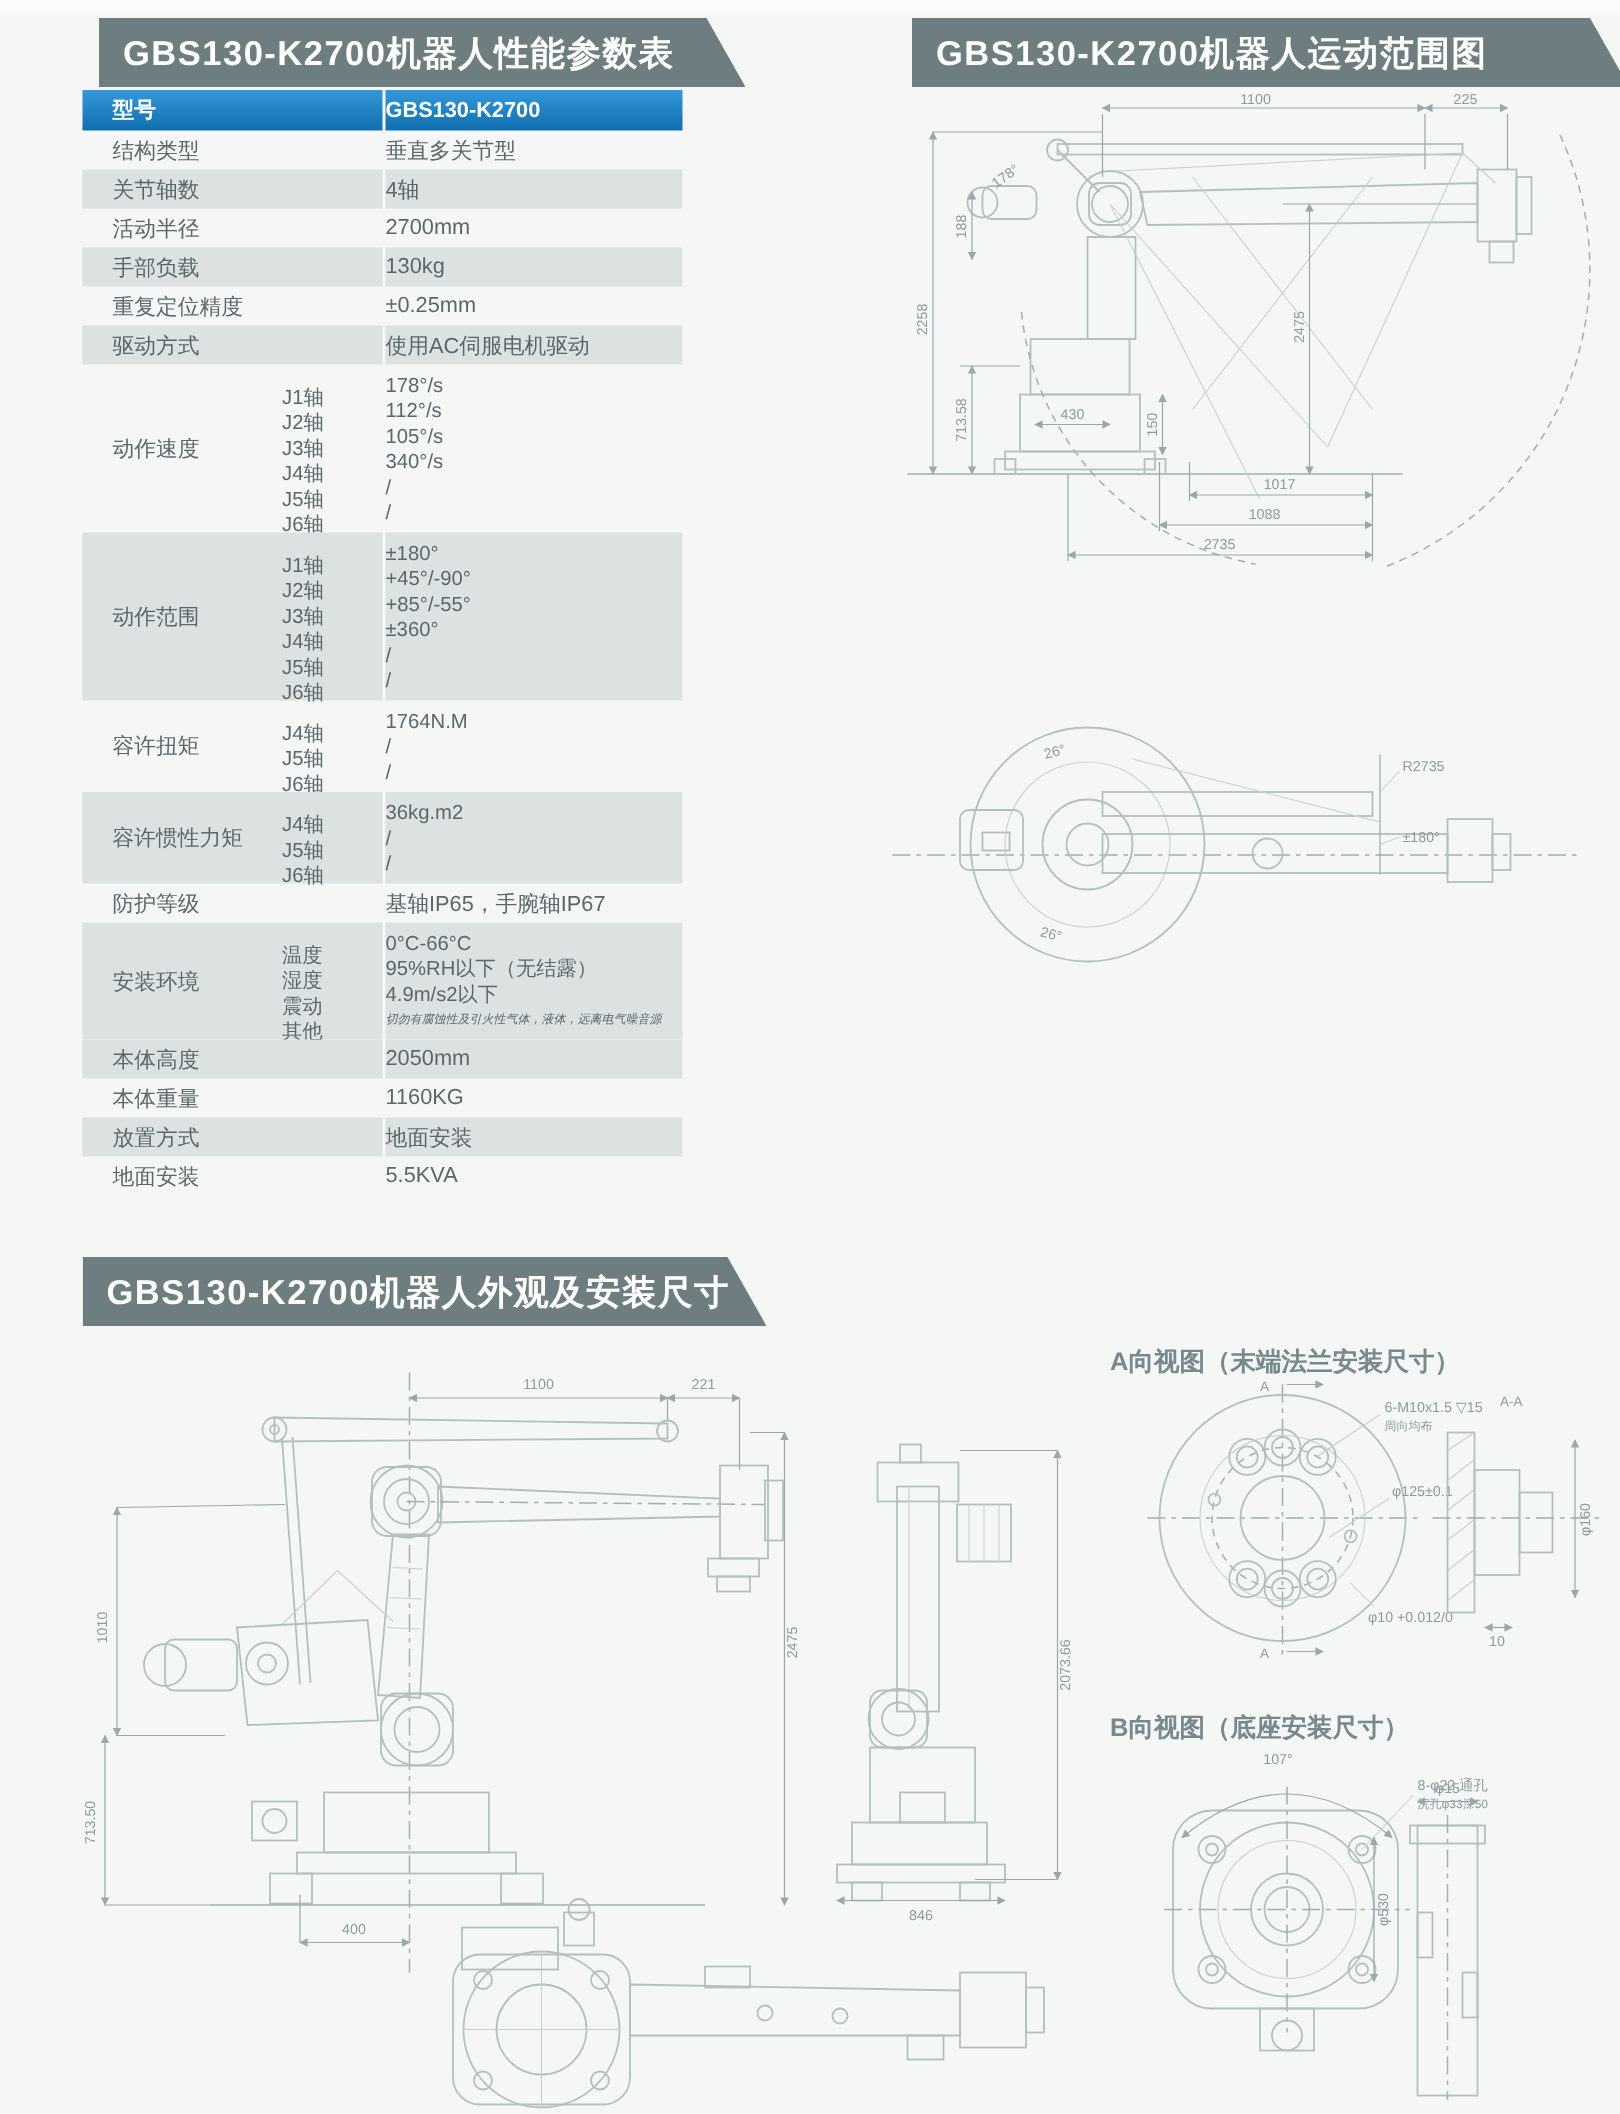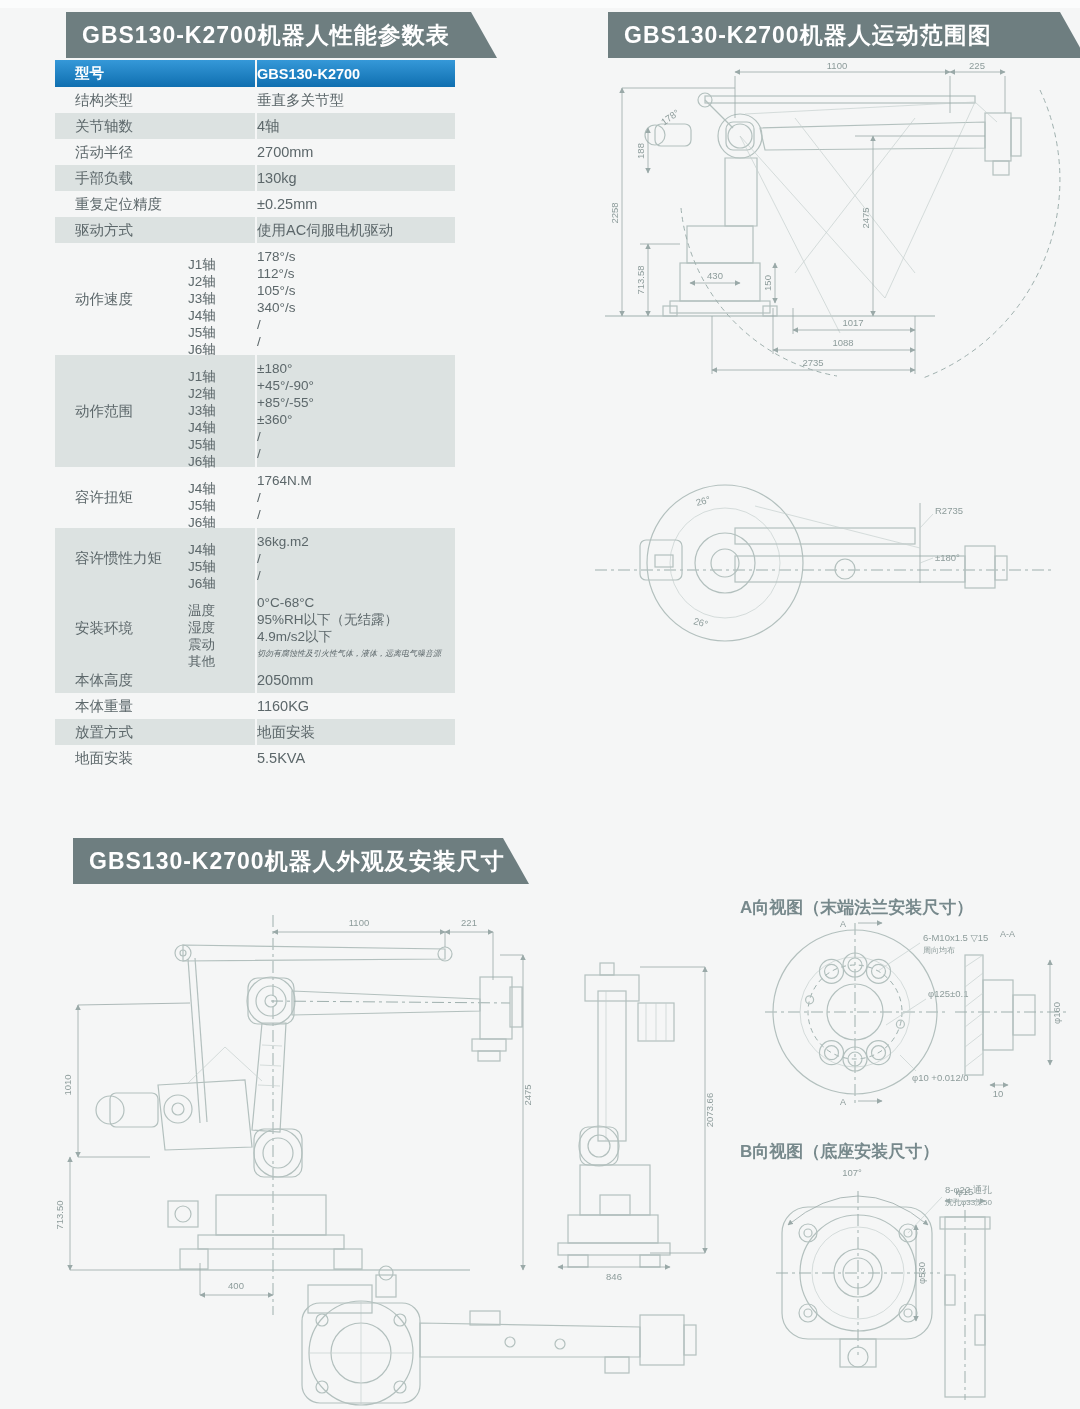--- a/index.html
+++ b/index.html
@@ -12,21 +12,21 @@
   .topstrip{position:absolute;left:0;top:0;width:1080px;height:8px;background:#fbfcfc;}
   
   .banner{
     position:absolute;height:46px;line-height:46px;
     background:#6e7e80;color:#fff;font-weight:bold;font-size:23px;
     padding-left:16px;letter-spacing:1px;
     clip-path:polygon(0 0, calc(100% - 26px) 0, 100% 100%, 0 100%);
   }
   .banner-specs{left:55px;top:12px;width:415px;margin-left:11px;}
   .banner-motion{left:608px;top:12px;width:462px;}
-  .banner-install{left:73px;top:838px;width:440px;}
+  .banner-install{left:55px;top:838px;width:440px;}
   
   .spec-table{position:absolute;left:55px;top:60px;width:400px;}
   .trow{display:grid;grid-template-columns:200px 198px;column-gap:2px;}
   .tcell{display:flex;align-items:center;min-height:26px;font-size:14.5px;color:#5c676a;}
   .tcell.left{padding-left:20px;position:relative;}
   .tcell.right{}
   .trow.shade .tcell{background:#dce2e1;}
   .trow.thead .tcell{background:linear-gradient(180deg,#3598d8,#0f6fb0);color:#ffffff;font-weight:bold;min-height:27px;}
   .trow .subcol{position:absolute;left:133px;top:16px;bottom:0;display:flex;flex-direction:column;justify-content:center;padding:5px 0;}
   .trow .valcol{display:flex;flex-direction:column;justify-content:center;padding:5px 0;}
@@ -193,33 +193,41 @@
         </div>
       </div>
       <div class="tcell right">
         <div class="valcol">
           <div class="valline">36kg.m2</div>
           <div class="valline">/</div>
           <div class="valline">/</div>
         </div>
       </div>
     </div>
+    <div class="trow">
+      <div class="tcell left">
+        <span>防护等级</span>
+      </div>
+      <div class="tcell right">
+        <span>基轴IP65，手腕轴IP67</span>
+      </div>
+    </div>
     <div class="trow shade">
       <div class="tcell left">
         <span>安装环境</span>
         <div class="subcol">
           <div class="subline">温度</div>
           <div class="subline">湿度</div>
           <div class="subline">震动</div>
           <div class="subline">其他</div>
         </div>
       </div>
       <div class="tcell right">
         <div class="valcol">
-          <div class="valline">0°C-68°C</div>
+          <div class="valline">0°C-66°C</div>
           <div class="valline">95%RH以下（无结露）</div>
           <div class="valline">4.9m/s2以下</div>
           <div class="valline tiny">切勿有腐蚀性及引火性气体，液体，远离电气噪音源</div>
         </div>
       </div>
     </div>
     <div class="trow shade">
       <div class="tcell left">
         <span>本体高度</span>
       </div>

